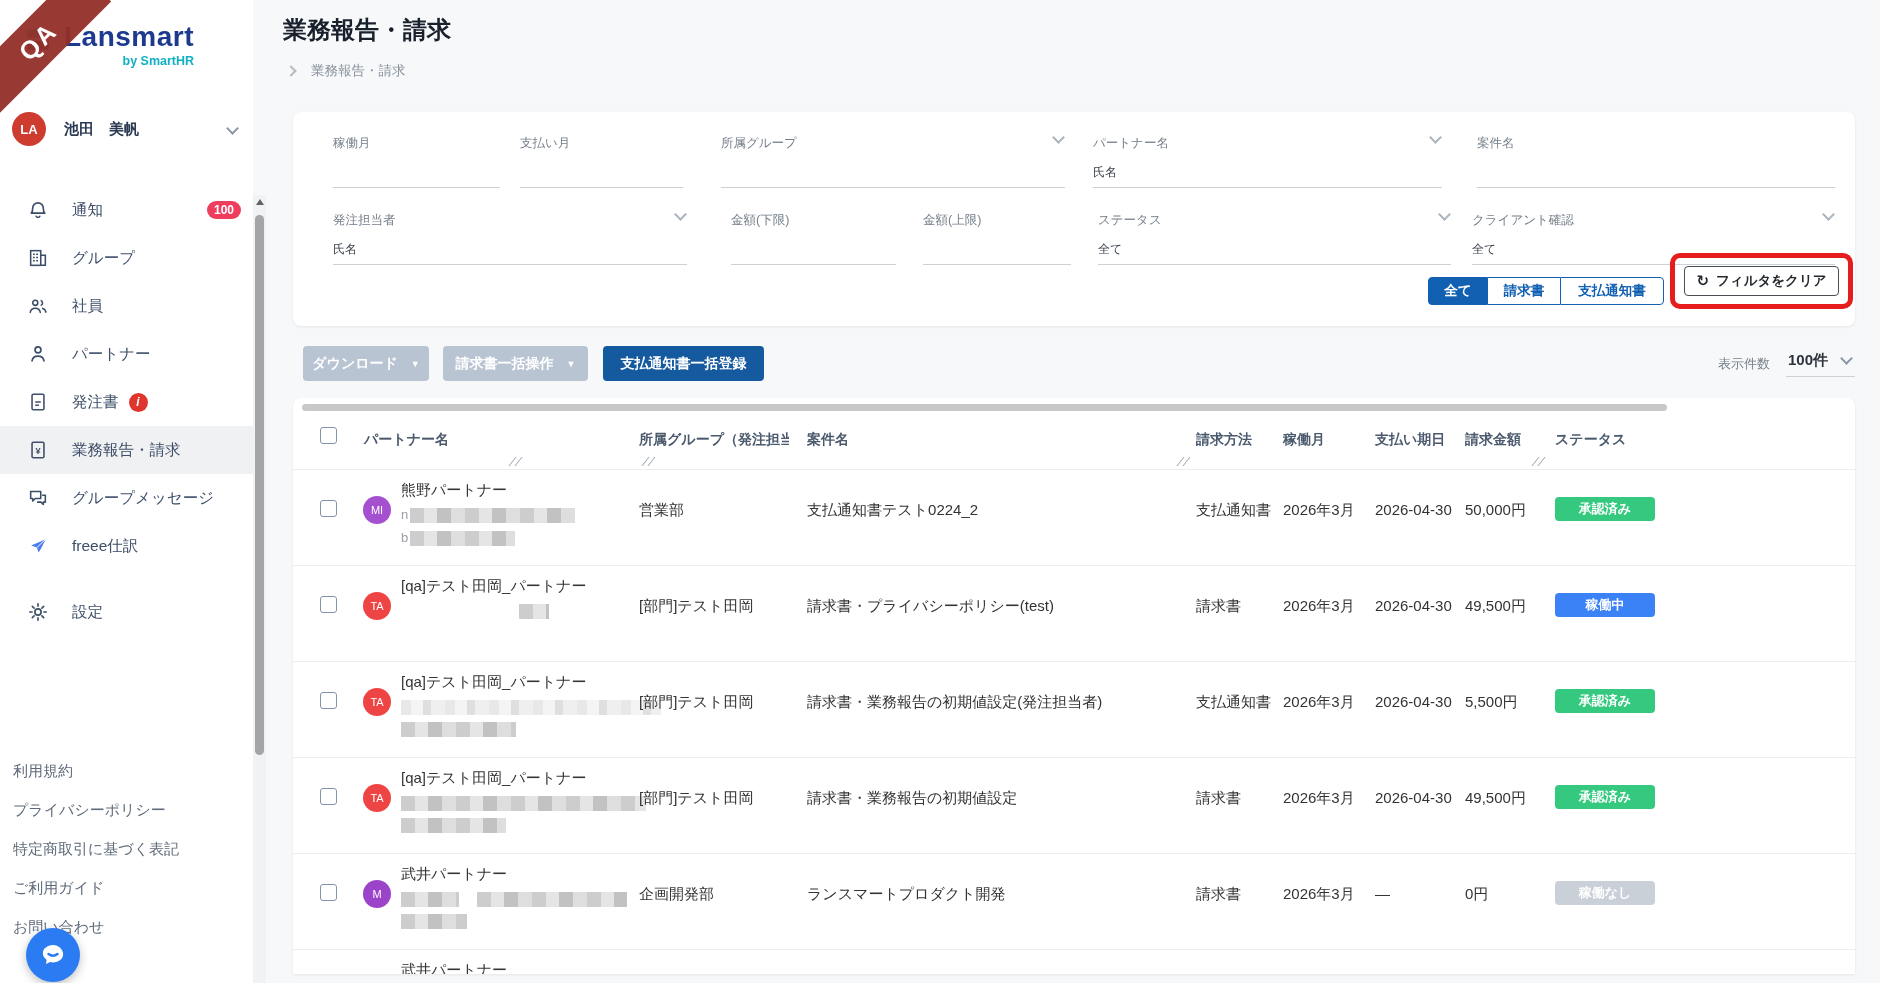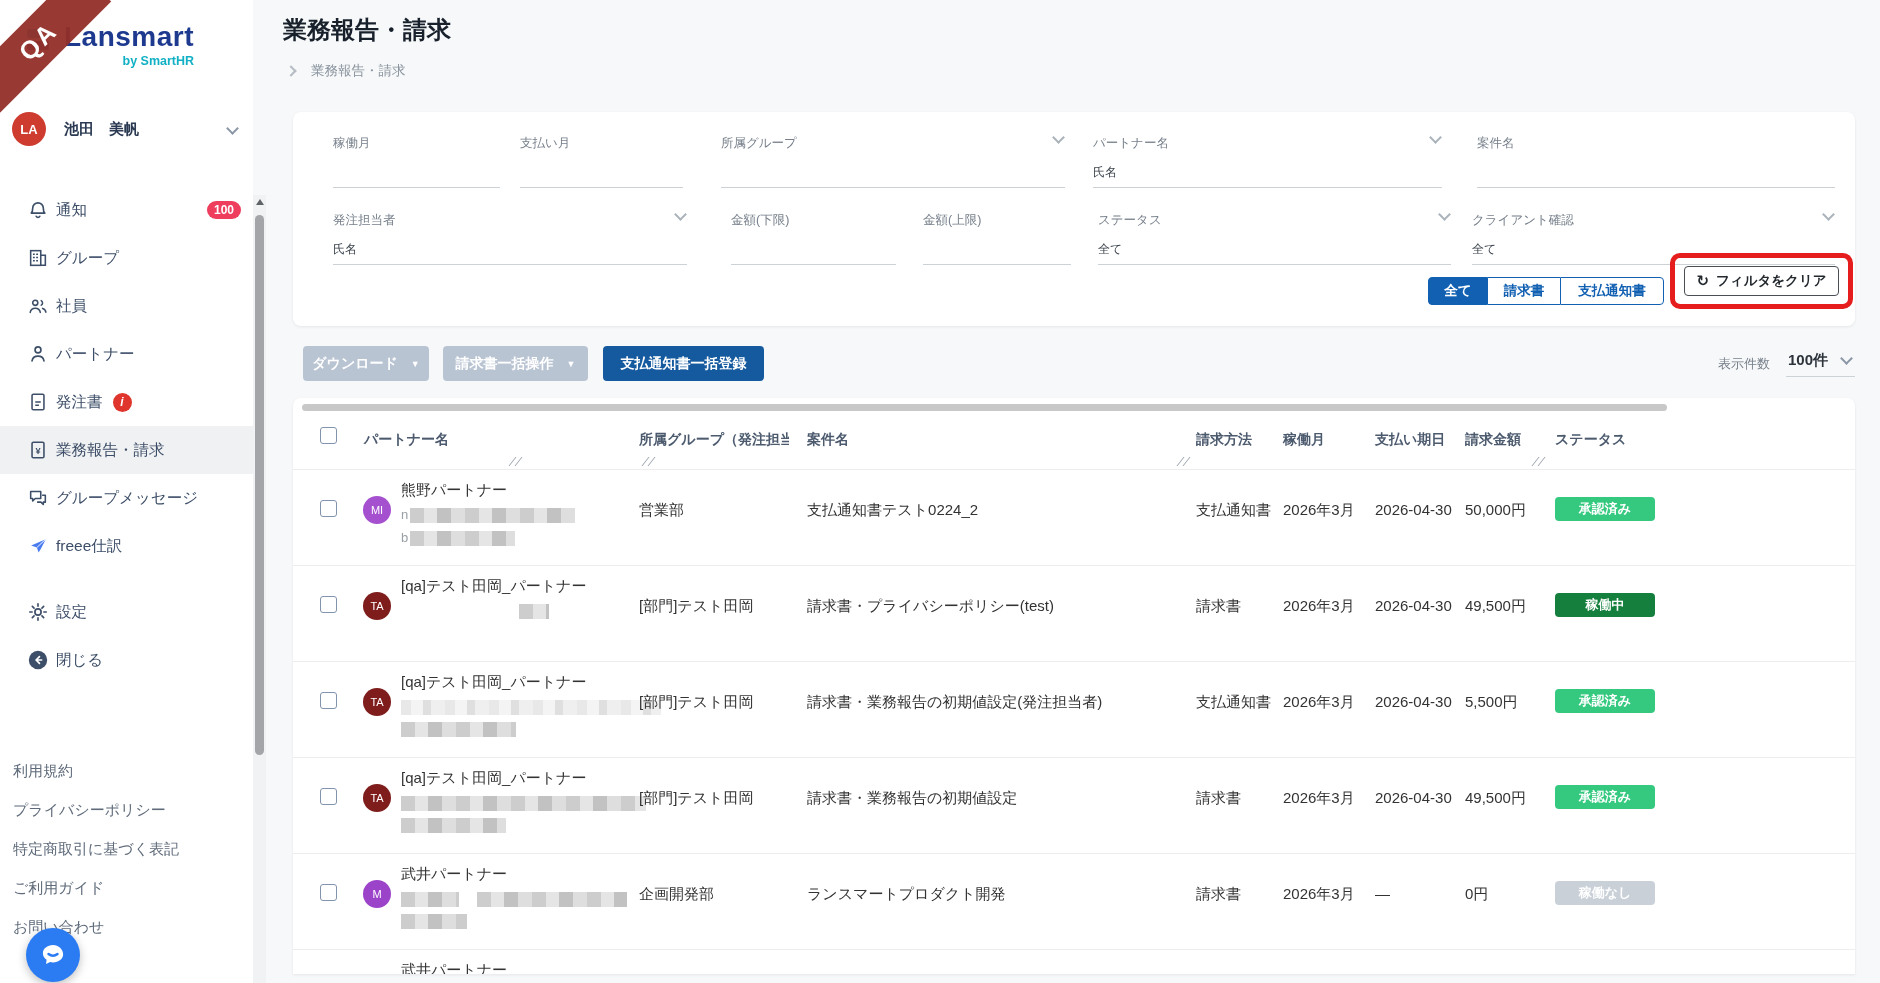--- a/index.html
+++ b/index.html
@@ -24,21 +24,21 @@
   .user-avatar { width:34px; height:34px; border-radius:50%; background:#ce3c30; color:#fff; font-size:13px; font-weight:bold;
     display:flex; align-items:center; justify-content:center; margin-left:12px; }
   .user-name { margin-left:18px; font-size:15px; font-weight:bold; color:#2b3a52;text-align:center; }
   .chev { width:9px; height:9px; border-right:2px solid #8b97a6; border-bottom:2px solid #8b97a6; transform:rotate(45deg); }
   .user-chev { position:absolute; right:16px; top:16px; }
 
   .nav { position:absolute; top:186px; left:0; width:253px; }
   .nav-item { height:48px; display:flex; align-items:center; padding:0 12px 0 26px; cursor:pointer; color:#3d4e68; }
   .nav-item.active { background:#f0f1f2; }
   .nav-item .ic { width:24px; height:24px; flex:0 0 24px; display:flex; align-items:center; justify-content:center; }
-  .nav-label { margin-left:6px; font-size:15.5px; }
+  .nav-label { margin-left:22px; font-size:15.5px; }
   .nav-badge { margin-left:auto; background:#ee3d5d; color:#fff; font-size:12px; font-weight:bold;
     border-radius:10px; padding:2px 7px; line-height:14px; }
   .i-badge { margin-left:10px; width:19px; height:19px; border-radius:50%; background:#df352c; color:#fff;
     font-size:12px; font-weight:bold; display:flex; align-items:center; justify-content:center; font-style:italic; }
   .nav-gap { height:18px; }
 
   .side-links { position:absolute; top:762px; left:13px; }
   .side-link { font-size:15px; color:#5f6b7a; margin-bottom:20px; cursor:pointer; }
 
   .chat-fab { position:absolute; left:26px; top:928px; width:54px; height:54px; border-radius:50%;
@@ -101,38 +101,38 @@
   .th.clip { max-width:150px; overflow:hidden; }
   .rz { position:absolute; top:46px; width:7px; height:9px; border-left:1.5px solid #98a1ab; border-right:1.5px solid #98a1ab; transform:skewX(-38deg); }
   .cbox { width:17px; height:17px; border:1.6px solid #8193ad; border-radius:3px; background:#fff; cursor:pointer; }
   .h-check { position:absolute; left:27px; top:16px; }
 
   .tbody { position:absolute; left:0; top:71px; width:100%; }
   .trow { position:relative; height:96px; border-top:1px solid #ededed; }
   .r-check { position:absolute; left:27px; top:30px; }
   .r-avatar { position:absolute; left:70px; top:26px; width:28px; height:28px; border-radius:50%;
     color:#fff; font-size:11px; display:flex; align-items:center; justify-content:center; }
-  .av-violet { background:#a551cf; } .av-pink { background:#7f1d1d; } .av-purple { background:#9b43c9; }
+  .av-violet { background:#a551cf; } .av-pink { background:#ef4444; } .av-purple { background:#9b43c9; }
   .r-partner { position:absolute; left:108px; top:11px; width:300px; font-size:15px; color:#333; }
   .leak { color:#9aa0a6; font-size:13px; margin-right:2px; }
   .mz { display:inline-block; height:15px; vertical-align:middle;
     background:repeating-linear-gradient(90deg,#cdcdcd 0 14px,#e5e5e5 14px 27px,#c2c2c2 27px 41px,#dedede 41px 55px); }
   .mz-light { background:repeating-linear-gradient(90deg,#e8e8e8 0 10px,#f4f4f4 10px 22px,#dfdfdf 22px 30px,#efefef 30px 44px); }
   .rline { margin-top:6px; line-height:16px; }
   .cell { position:absolute; top:31px; font-size:15px; color:#333; white-space:nowrap; }
   .c-group { left:346px; max-width:155px; overflow:hidden; }
   .c-case { left:514px; }
   .c-method { left:903px; }
   .c-month { left:990px; }
   .c-due { left:1082px; }
   .c-amount { left:1172px; }
   .badge { position:absolute; left:1262px; top:27px; width:100px; height:24px; border-radius:4px;
     color:#fff; font-size:13px; font-weight:bold; display:flex; align-items:center; justify-content:center; }
   .st-approved { background:#35c97f; }
-  .st-active { background:#15803d; }
+  .st-active { background:#3b82f6; }
   .st-none { background:#c9d0d8; }
 
   svg { display:block; }
 </style>
 </head>
 <body>
 
 <div class="sidebar">
   <div class="logo-wrap">
     <div class="qa-ribbon">QA</div>
@@ -234,29 +234,20 @@
     </div>
     <div class="nav-gap"></div>
     <div class="nav-item">
       <span class="ic">
         <svg width="22" height="22" viewBox="0 0 24 24" fill="none" stroke="#3d4e68" stroke-width="1.8" stroke-linecap="round">
             <circle cx="12" cy="12" r="3.4"></circle>
             <path d="M12 3v2.6M12 18.4V21M3 12h2.6M18.4 12H21M5.8 5.8l1.9 1.9M16.3 16.3l1.9 1.9M5.8 18.2l1.9-1.9M16.3 7.7l1.9-1.9"></path>
           </svg>
       </span>
       <span class="nav-label">設定</span>
-    </div>
-    <div class="nav-item">
-      <span class="ic">
-        <svg width="22" height="22" viewBox="0 0 24 24">
-            <circle cx="12" cy="12" r="10" fill="#3d4e68"></circle>
-            <path d="M13.6 8.4L10 12l3.6 3.6M10.4 12H16" stroke="#fff" stroke-width="1.8" fill="none" stroke-linecap="round"></path>
-          </svg>
-      </span>
-      <span class="nav-label">閉じる</span>
     </div>
   </div>
 
   <div class="side-links">
     <div class="side-link">利用規約</div>
     <div class="side-link">プライバシーポリシー</div>
     <div class="side-link">特定商取引に基づく表記</div>
     <div class="side-link">ご利用ガイド</div>
     <div class="side-link">お問い合わせ</div>
   </div>

